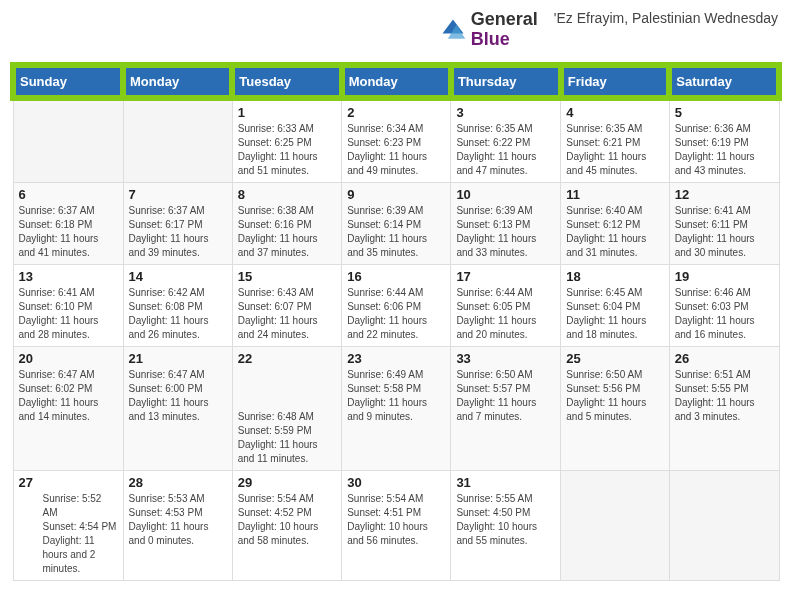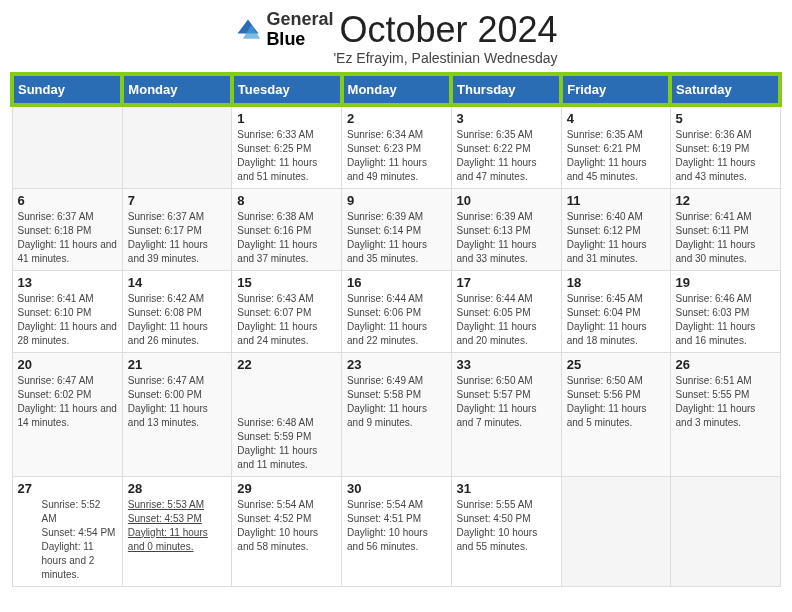--- a/index.html
+++ b/index.html
@@ -5,37 +5,38 @@
     * { box-sizing: border-box; margin: 0; padding: 0; }
     body {
       font-family: Arial, sans-serif;
       background: #fff;
       width: 792px;
       min-height: 612px;
       padding: 10px;
     }
     .header {
       display: flex;
-      justify-content: center;
+      justify-content: flex-end;
       align-items: flex-start;
-      margin-bottom: 6px;
+      margin-bottom: 12px;
       padding: 0 4px;
+      gap: 16px;
     }
     .logo {
       display: flex;
       align-items: center;
       gap: 4px;
     }
     .logo-text {
       font-size: 18px;
       font-weight: bold;
       line-height: 1.1;
     }
     .logo-general { color: #333; }
-    .logo-blue { color: #000000; }
+    .logo-blue { color: #701a75; }
     .logo-icon {
       width: 28px;
       height: 28px;
     }
     .title-block {
       text-align: right;
     }
     .month-title {
       font-size: 36px;
       font-weight: 300;
@@ -51,21 +52,21 @@
       border-collapse: collapse;
       border: 1px solid #ccc;
     }
     .calendar th {
       background-color: #2a6db5;
       color: #fff;
       font-size: 13px;
       font-weight: bold;
       padding: 6px 4px;
       text-align: left;
-      border: 4px solid #84cc16;
+      border: 6px solid #84cc16;
     }
     .calendar td {
       vertical-align: top;
       border: 1px solid #ddd;
       padding: 4px 5px;
       width: 113px;
       min-height: 80px;
       background: #fff;
       font-size: 10.5px;
       color: #333;
@@ -97,21 +98,20 @@
     <svg class="logo-icon" viewBox="0 0 32 32">
       <polygon points="16,4 28,20 4,20" fill="#2a6db5"></polygon>
       <polygon points="20,10 30,26 10,26" fill="#4a9fd5" opacity="0.7"></polygon>
     </svg>
     <div class="logo-text">
       <span class="logo-general">General</span><br>
       <span class="logo-blue">Blue</span>
     </div>
   </div>
   <div class="title-block">
-    <div class="month-title">October 2024</div>
     <div class="subtitle">'Ez Efrayim, Palestinian Wednesday</div>
   </div>
 </div>
 
 <table class="calendar">
   <thead>
     <tr>
     <th>Sunday</th>
         <th>Monday</th>
         <th>Tuesday</th>
@@ -290,21 +290,21 @@
       </tr>
       <tr>
         <td>
           <span class="day-num">27</span>
           <div class="day-info" style="white-space: pre-line; margin-left: 24px;">Sunrise: 5:52 AM
 Sunset: 4:54 PM
 Daylight: 11 hours and 2 minutes.</div>
         </td>
         <td>
           <span class="day-num">28</span>
-          <div class="day-info" style="white-space: pre-line; text-decoration: underline;">Sunrise: 5:53 AM
+          <div class="day-info" style="white-space: pre-line;">Sunrise: 5:53 AM
 Sunset: 4:53 PM
 Daylight: 11 hours and 0 minutes.</div>
         </td>
         <td>
           <span class="day-num">29</span>
           <div class="day-info" style="white-space: pre-line;">Sunrise: 5:54 AM
 Sunset: 4:52 PM
 Daylight: 10 hours and 58 minutes.</div>
         </td>
         <td>

